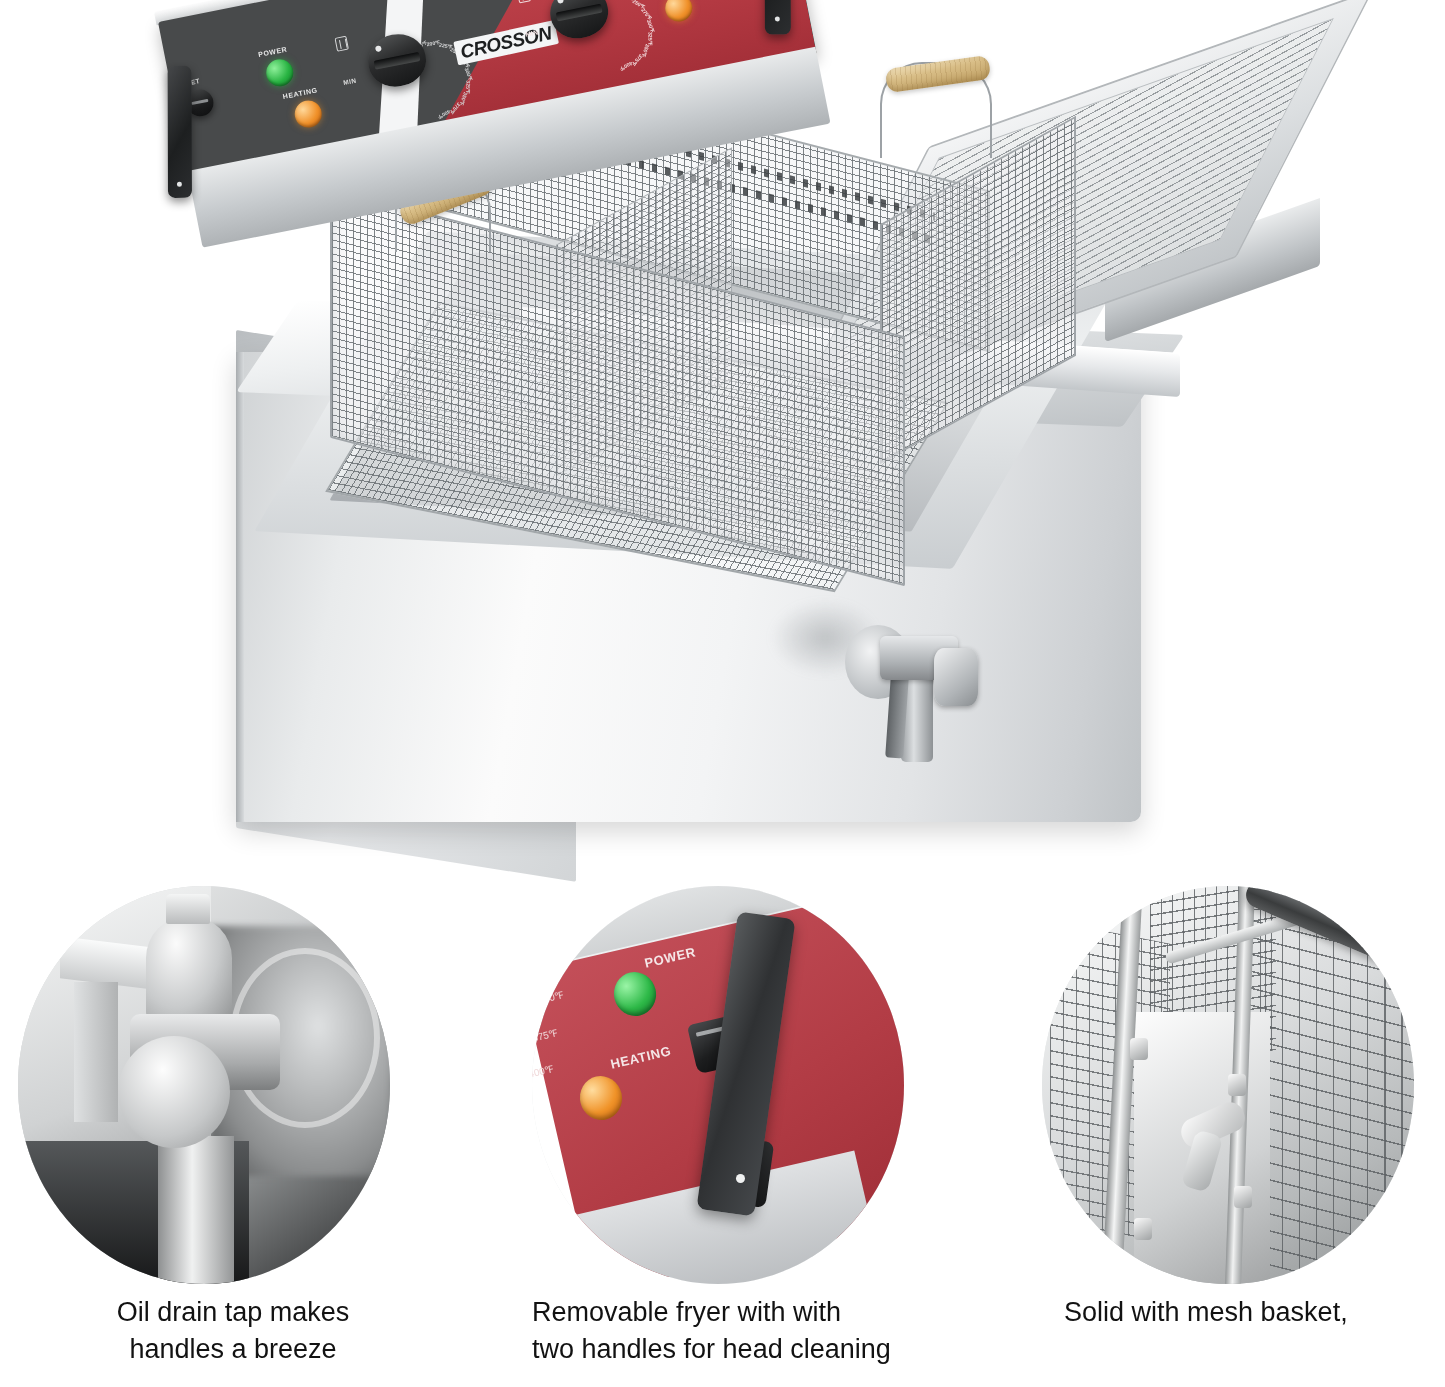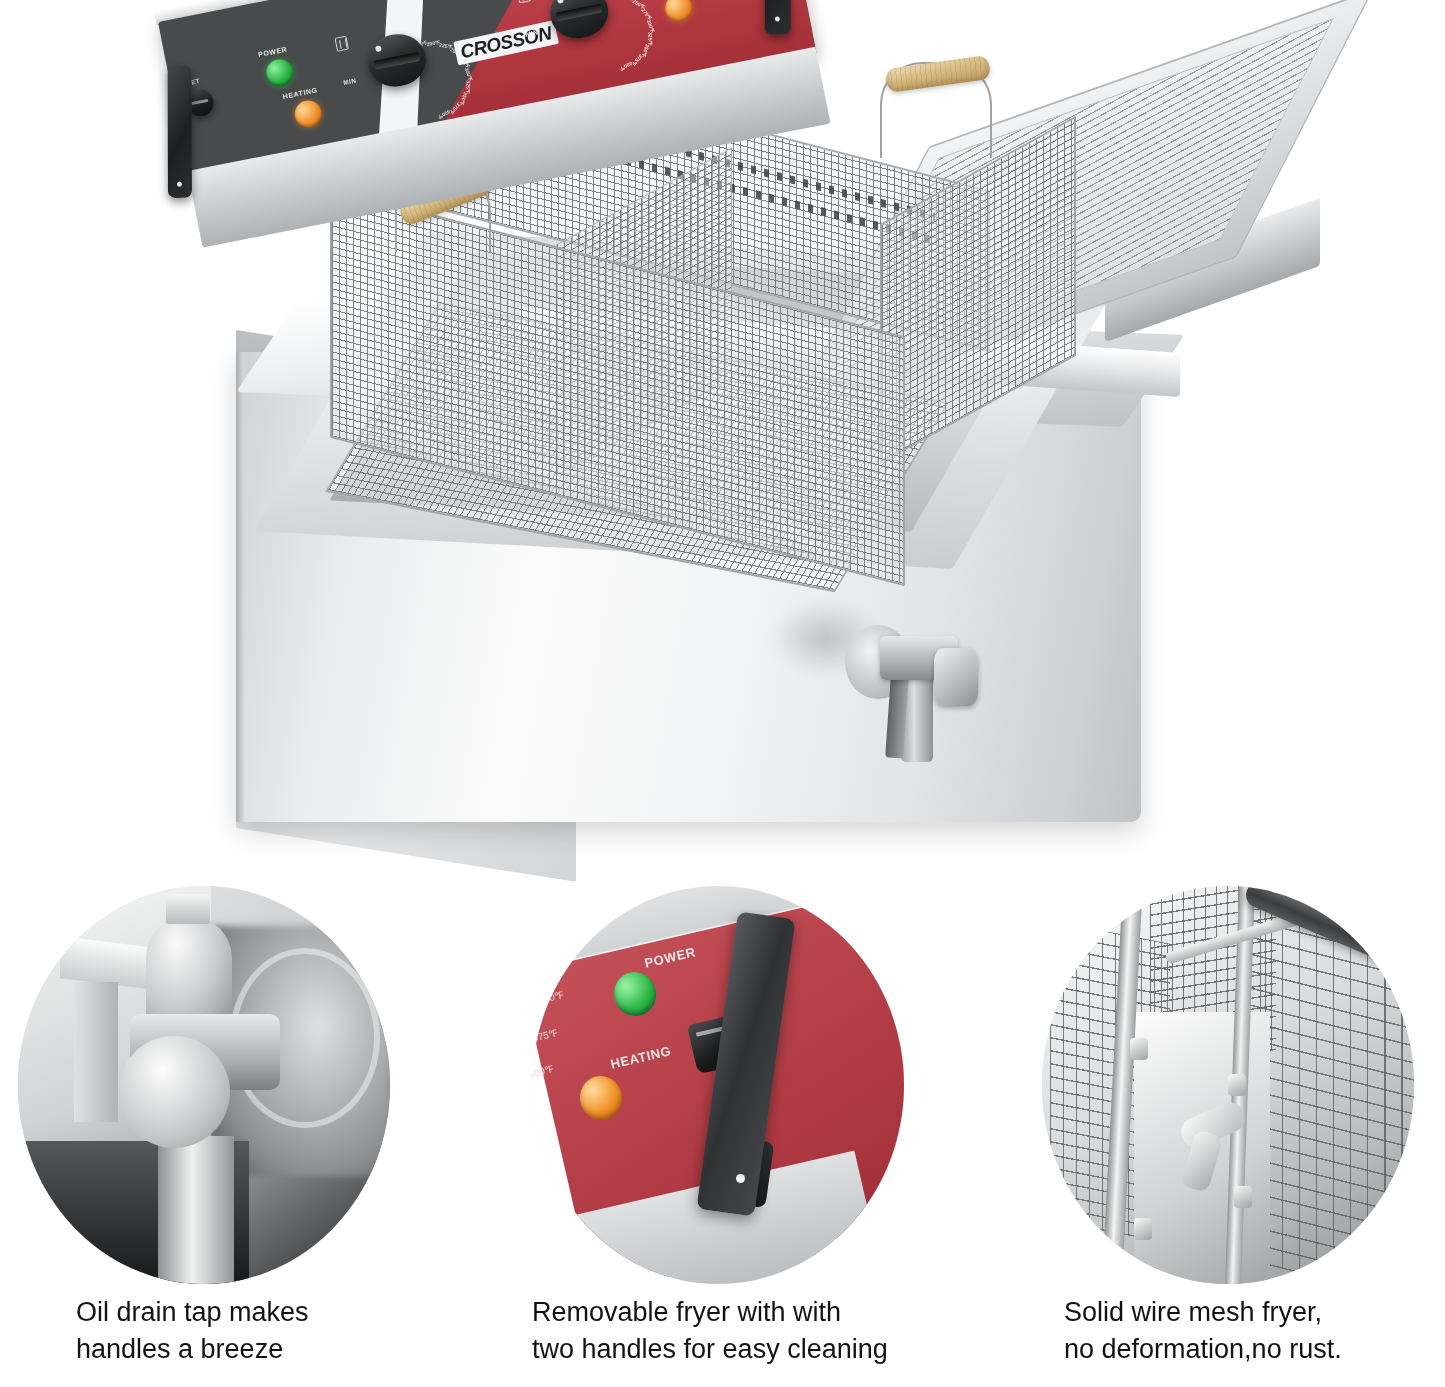--- a/index.html
+++ b/index.html
@@ -287,21 +287,21 @@
   .circle {
     width:372px; height:398px; border-radius:50%;
     overflow:hidden; position:relative;
     background:#e9ebec;
   }
   .caption {
     position:absolute; top:408px; left:0; width:100%;
     font-size:27px; line-height:37px; color:#121212;
     font-family:"Liberation Sans", sans-serif;
   }
-  #inset-1 { left:18px; } #inset-1 .caption { padding-left:58px; }
+  #inset-1 { left:18px; } #inset-1 .caption { padding-left:58px;text-align:center; }
   #inset-2 { left:532px; } #inset-2 .caption { padding-left:0px; text-align:left; }
   #inset-3 { left:1042px; } #inset-3 .caption { padding-left:22px; }
 
   
   .i1-bg { position:absolute; inset:0; background:linear-gradient(145deg,#f2f3f3 0%,#cfd1d2 35%,#9fa2a3 62%,#5d5f60 82%,#222324 100%); }
   .i1-wall { position:absolute; left:0; top:0; width:52%; height:70%; background:linear-gradient(160deg,#f6f7f7,#d0d2d3 70%,#a9abac); }
   .i1-bracket { position:absolute; left:42px; top:58px; width:128px; height:42px; background:linear-gradient(180deg,#fafbfb,#c9cbcc); transform:skewY(7deg); }
   .i1-bracket2 { position:absolute; left:56px; top:96px; width:44px; height:140px; background:linear-gradient(90deg,#dfe1e2,#b0b2b3); }
   .i1-dark { position:absolute; left:0; bottom:0; width:62%; height:36%; background:linear-gradient(180deg,#55585a,#171819); }
   .i1-bolt { position:absolute; left:148px; top:8px; width:44px; height:30px; background:linear-gradient(180deg,#f4f5f5,#b9bbbc); border-radius:5px 5px 2px 2px; }
@@ -491,21 +491,21 @@
       <div class="i2-lbl" style="left:204px; top:118px;">RESET</div>
       <div class="i2-tick" style="left:6px; top:104px;">350℉</div>
       <div class="i2-tick" style="left:0px; top:142px;">375℉</div>
       <div class="i2-tick" style="left:-4px; top:178px;">400℉</div>
       <div class="i2-handle-end"></div>
       <div class="i2-handle"></div>
       <div class="i2-handle-dot"></div>
     </div>
     <div class="caption">
       <div>Removable fryer with with</div>
-      <div>two handles for easy cleaning</div>
+      <div>two handles for head cleaning</div>
     </div>
   </div>
 
   <div class="inset" id="inset-3">
     <div class="circle">
       <div class="i3-bg"></div>
       <div class="i3-meshA"></div>
       <div class="i3-meshB"></div>
       <div class="i3-meshC"></div>
       <div class="i3-panel"></div>
@@ -514,17 +514,16 @@
       <div class="i3-bar2"></div>
       <div class="i3-bar"></div>
       <div class="i3-wing"></div>
       <div class="i3-wing2"></div>
       <div class="i3-clip" style="left:88px; top:152px;"></div>
       <div class="i3-clip" style="left:186px; top:188px;"></div>
       <div class="i3-clip" style="left:192px; top:300px;"></div>
       <div class="i3-clip" style="left:92px; top:332px;"></div>
     </div>
     <div class="caption">
-      <div>Solid wire mesh fryer,</div>
-      <div>no deformation,no rust.</div>
+      <div>Solid with mesh basket,</div>
     </div>
   </div>
 </div>
 
 </body></html>

